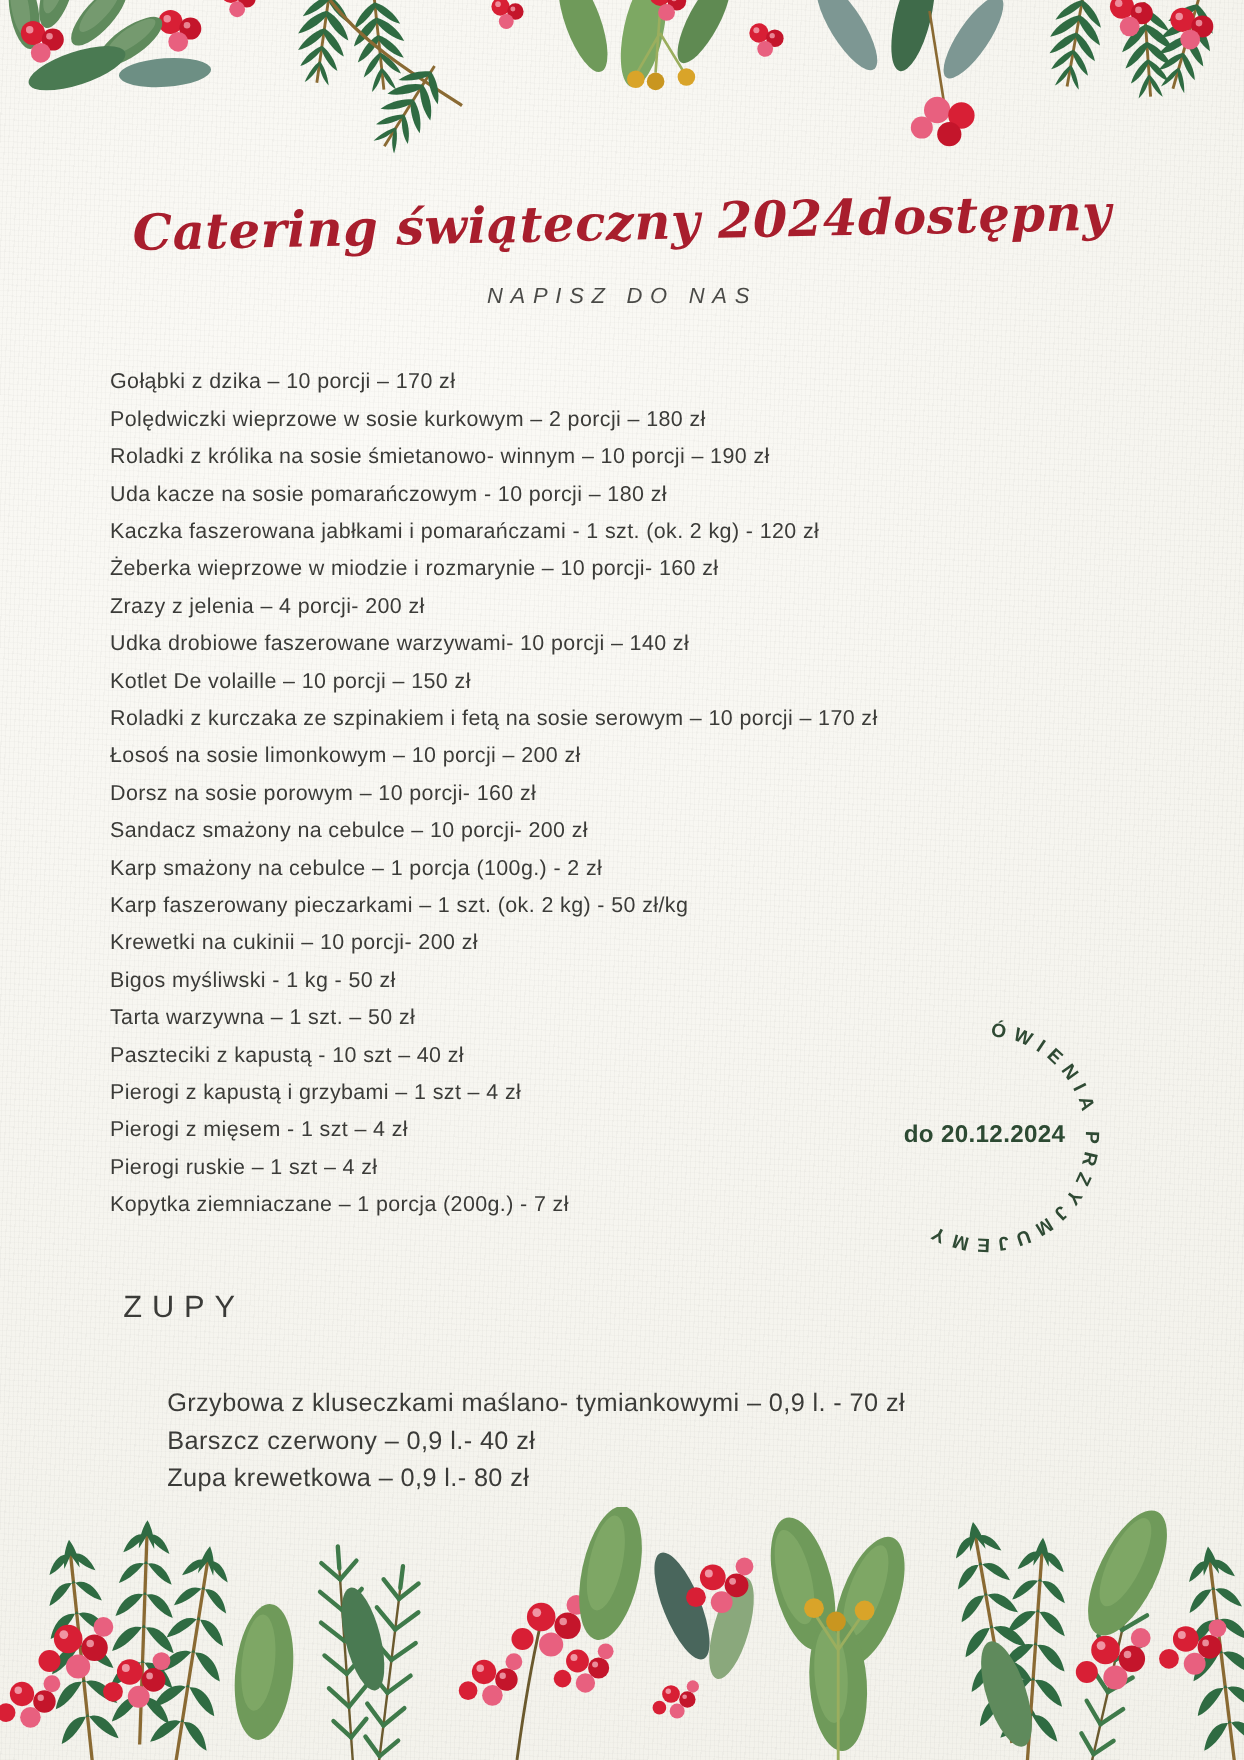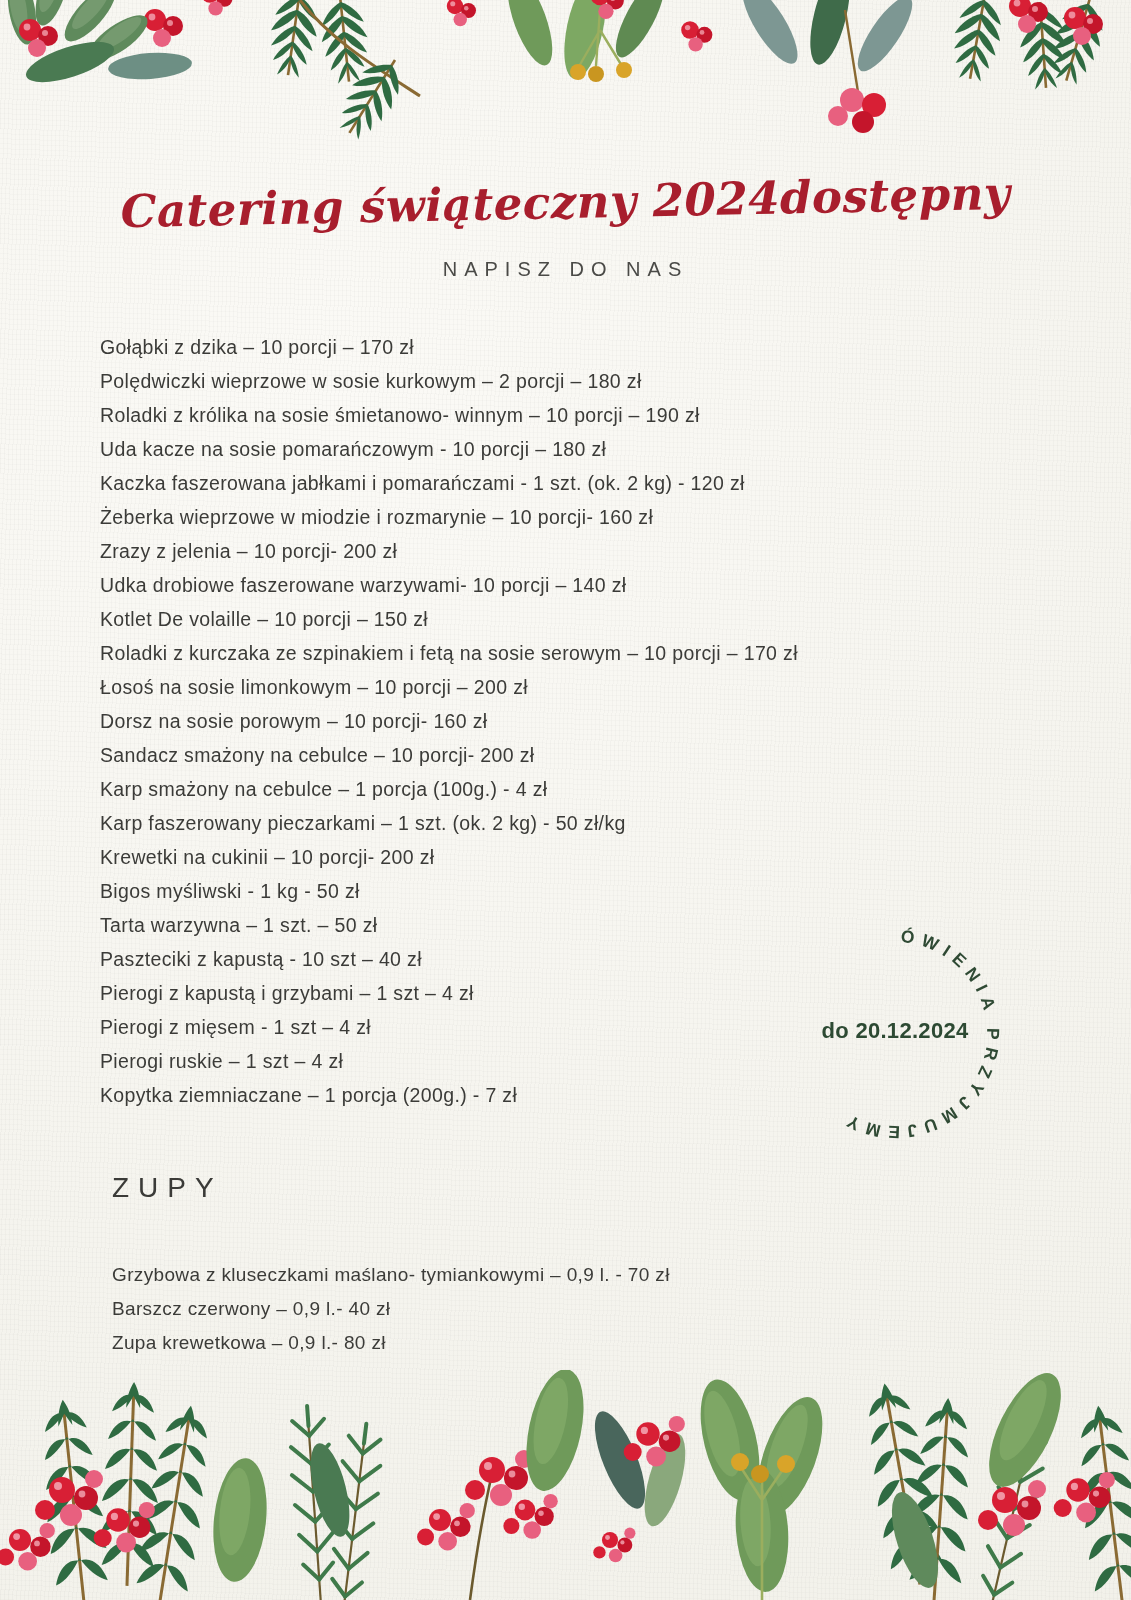--- a/index.html
+++ b/index.html
@@ -48,20 +48,21 @@
   .subtitle {
     position: absolute;
     top: 258px;
     left: 0;
     width: 1131px;
     text-align: center;
     font-size: 20px;
     color: #4a4a47;
     letter-spacing: 7px;
     font-weight: 400;
+    font-style: italic;
   }
 
   
   .menu-list {
     position: absolute;
     top: 330px;
     left: 100px;
     width: 930px;
   }
   .menu-item {
@@ -81,25 +82,26 @@
     color: #3b3b38;
   }
 
   .soup-list {
     position: absolute;
     top: 1258px;
     left: 112px;
     width: 900px;
   }
   .soup-item {
-    font-size: 19px;
+    font-size: 23px;
     line-height: 34px;
     color: #3b3b38;
     letter-spacing: 0.35px;
     white-space: nowrap;
+    margin-left: 40px;
   }
 
   
   .stamp {
     position: absolute;
     left: 783px;
     top: 922px;
     width: 224px;
     height: 224px;
   }
@@ -260,28 +262,28 @@
   <div class="title">Catering świąteczny 2024dostępny</div>
   <div class="subtitle">NAPISZ DO NAS</div>
 
   <div class="menu-list">
     <div class="menu-item">Gołąbki z dzika – 10 porcji – 170 zł</div>
     <div class="menu-item">Polędwiczki wieprzowe w sosie kurkowym – 2 porcji – 180 zł</div>
     <div class="menu-item">Roladki z królika na sosie śmietanowo- winnym – 10 porcji – 190 zł</div>
     <div class="menu-item">Uda kacze na sosie pomarańczowym - 10 porcji – 180 zł</div>
     <div class="menu-item">Kaczka faszerowana jabłkami i pomarańczami - 1 szt. (ok. 2 kg) - 120 zł</div>
     <div class="menu-item">Żeberka wieprzowe w miodzie i rozmarynie – 10 porcji- 160 zł</div>
-    <div class="menu-item">Zrazy z jelenia – 10 porcji- 200 zł</div>
+    <div class="menu-item">Zrazy z jelenia – 4 porcji- 200 zł</div>
     <div class="menu-item">Udka drobiowe faszerowane warzywami- 10 porcji – 140 zł</div>
     <div class="menu-item">Kotlet De volaille – 10 porcji – 150 zł</div>
     <div class="menu-item">Roladki z kurczaka ze szpinakiem i fetą na sosie serowym – 10 porcji – 170 zł</div>
     <div class="menu-item">Łosoś na sosie limonkowym – 10 porcji – 200 zł</div>
     <div class="menu-item">Dorsz na sosie porowym – 10 porcji- 160 zł</div>
     <div class="menu-item">Sandacz smażony na cebulce – 10 porcji- 200 zł</div>
-    <div class="menu-item">Karp smażony na cebulce – 1 porcja (100g.) - 4 zł</div>
+    <div class="menu-item">Karp smażony na cebulce – 1 porcja (100g.) - 2 zł</div>
     <div class="menu-item">Karp faszerowany pieczarkami – 1 szt. (ok. 2 kg) - 50 zł/kg</div>
     <div class="menu-item">Krewetki na cukinii – 10 porcji- 200 zł</div>
     <div class="menu-item">Bigos myśliwski - 1 kg - 50 zł</div>
     <div class="menu-item">Tarta warzywna – 1 szt. – 50 zł</div>
     <div class="menu-item">Paszteciki z kapustą - 10 szt – 40 zł</div>
     <div class="menu-item">Pierogi z kapustą i grzybami – 1 szt – 4 zł</div>
     <div class="menu-item">Pierogi z mięsem - 1 szt – 4 zł</div>
     <div class="menu-item">Pierogi ruskie – 1 szt – 4 zł</div>
     <div class="menu-item">Kopytka ziemniaczane – 1 porcja (200g.) - 7 zł</div>
   </div>

